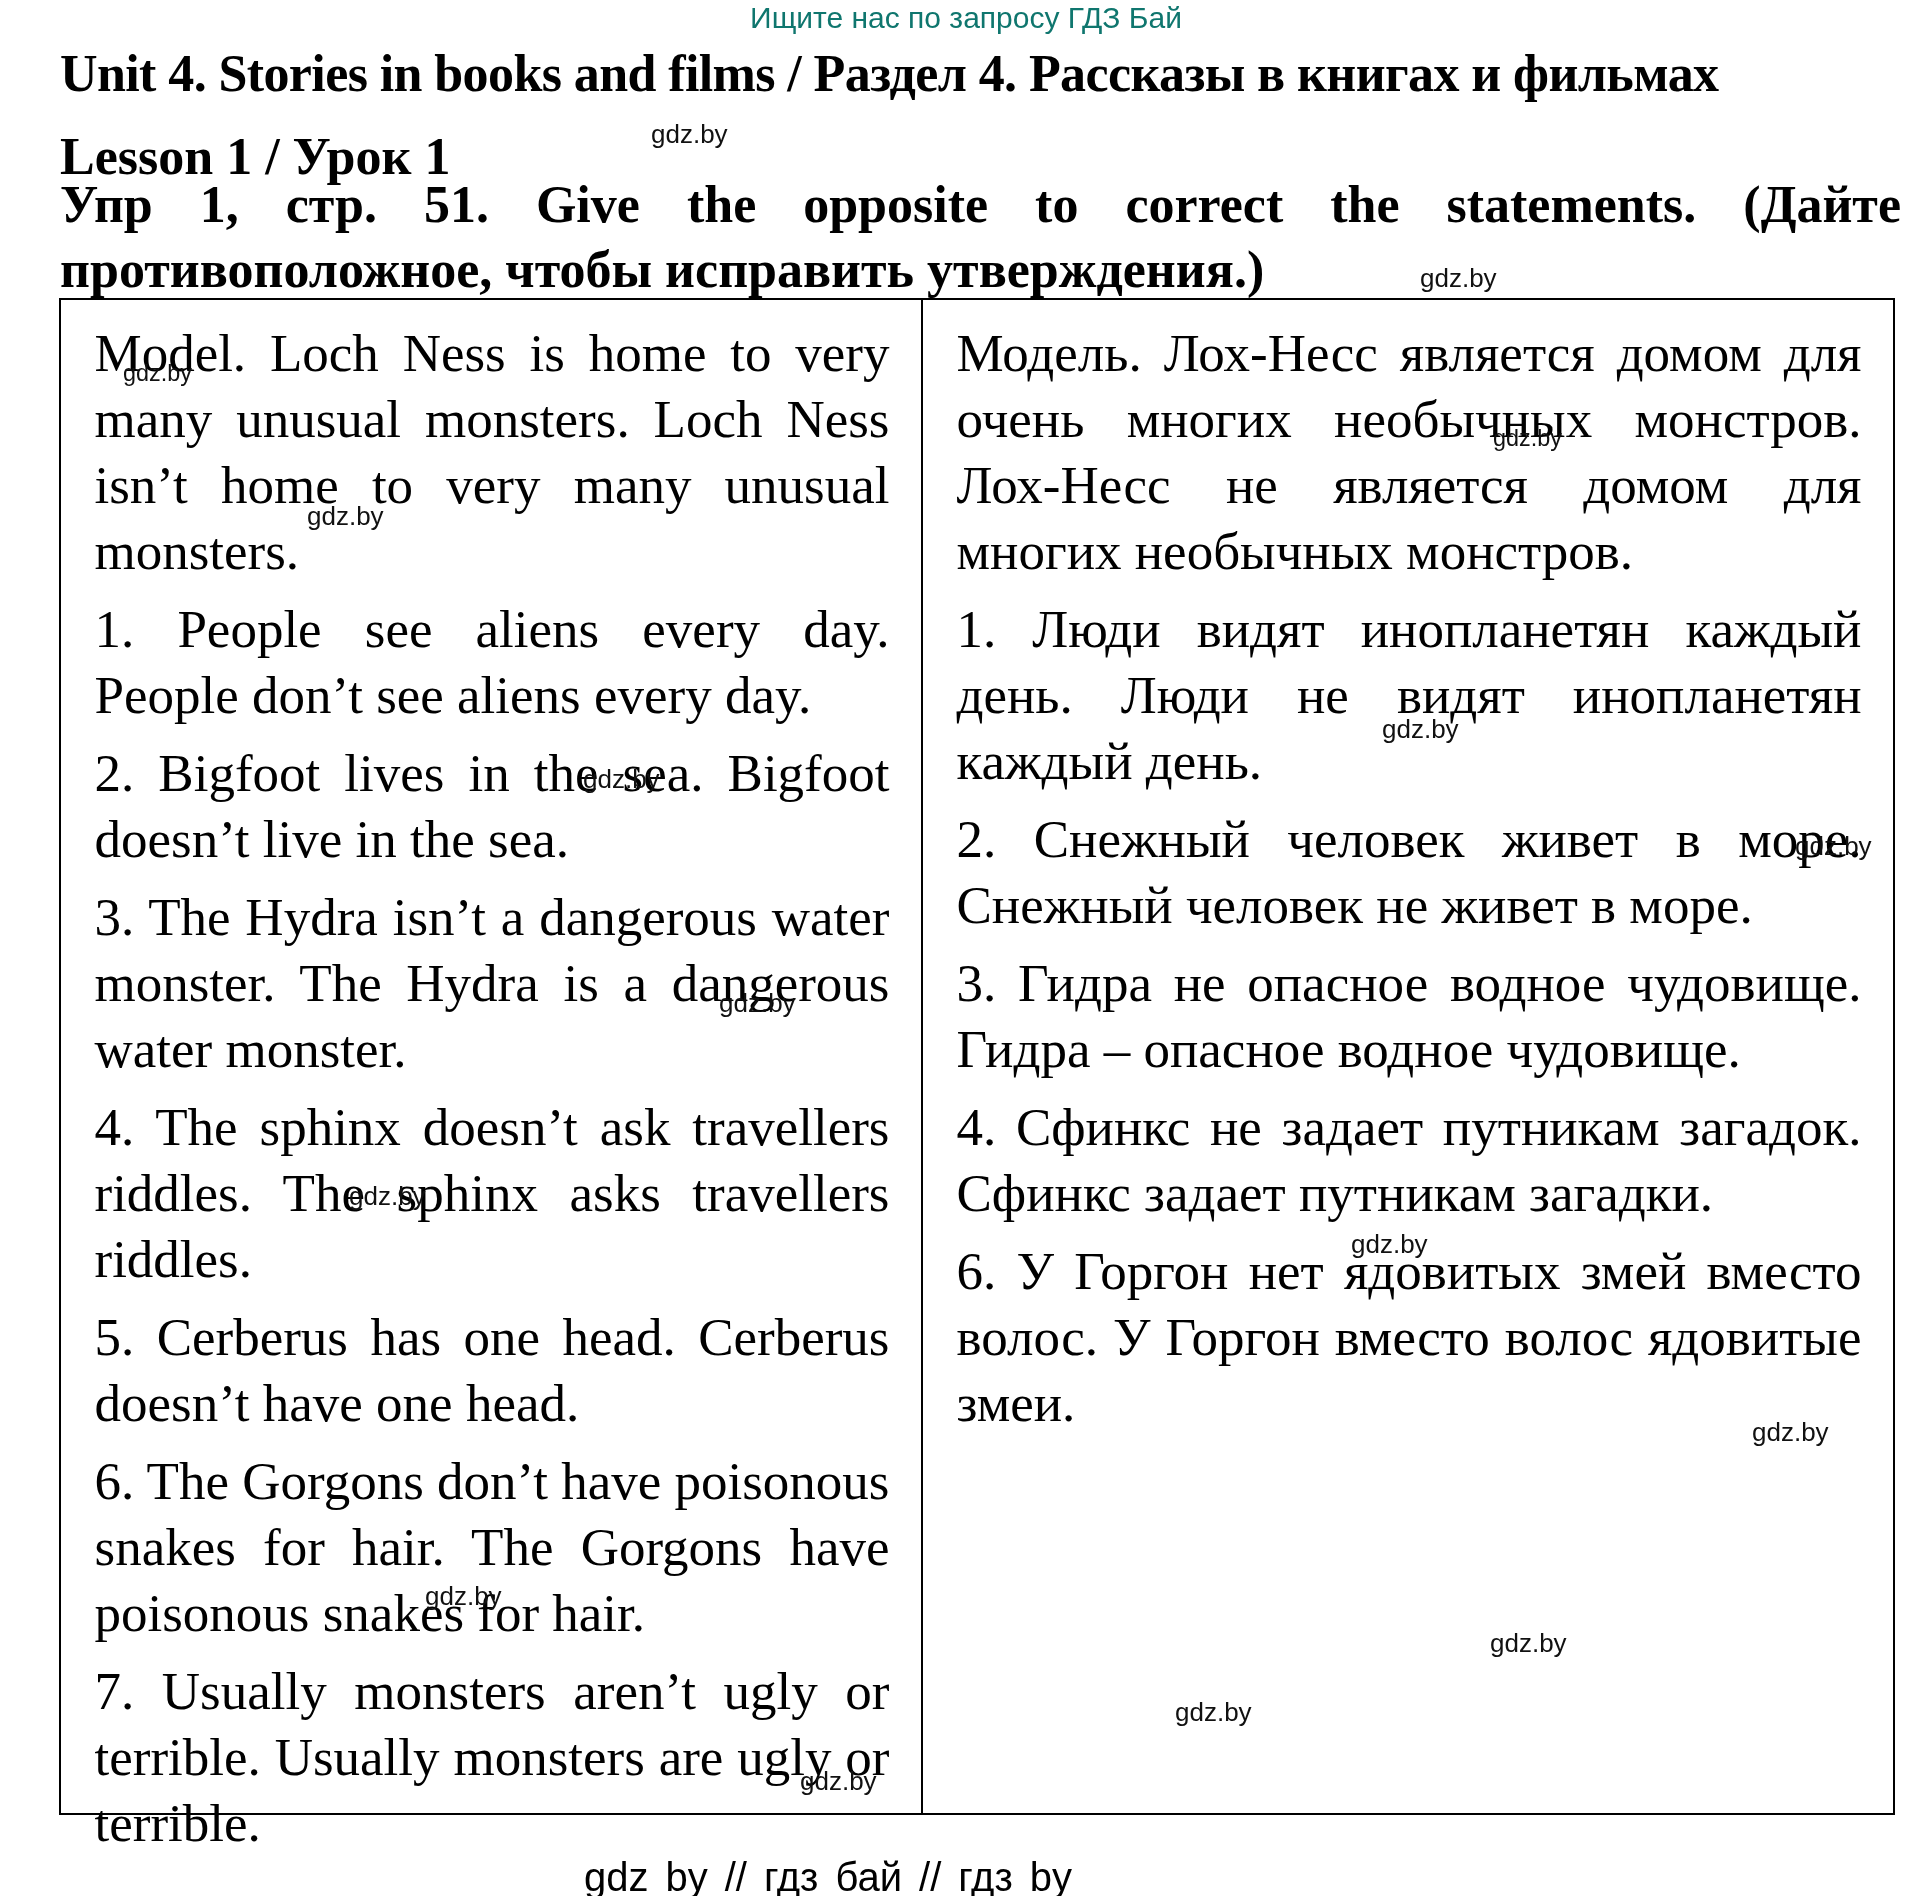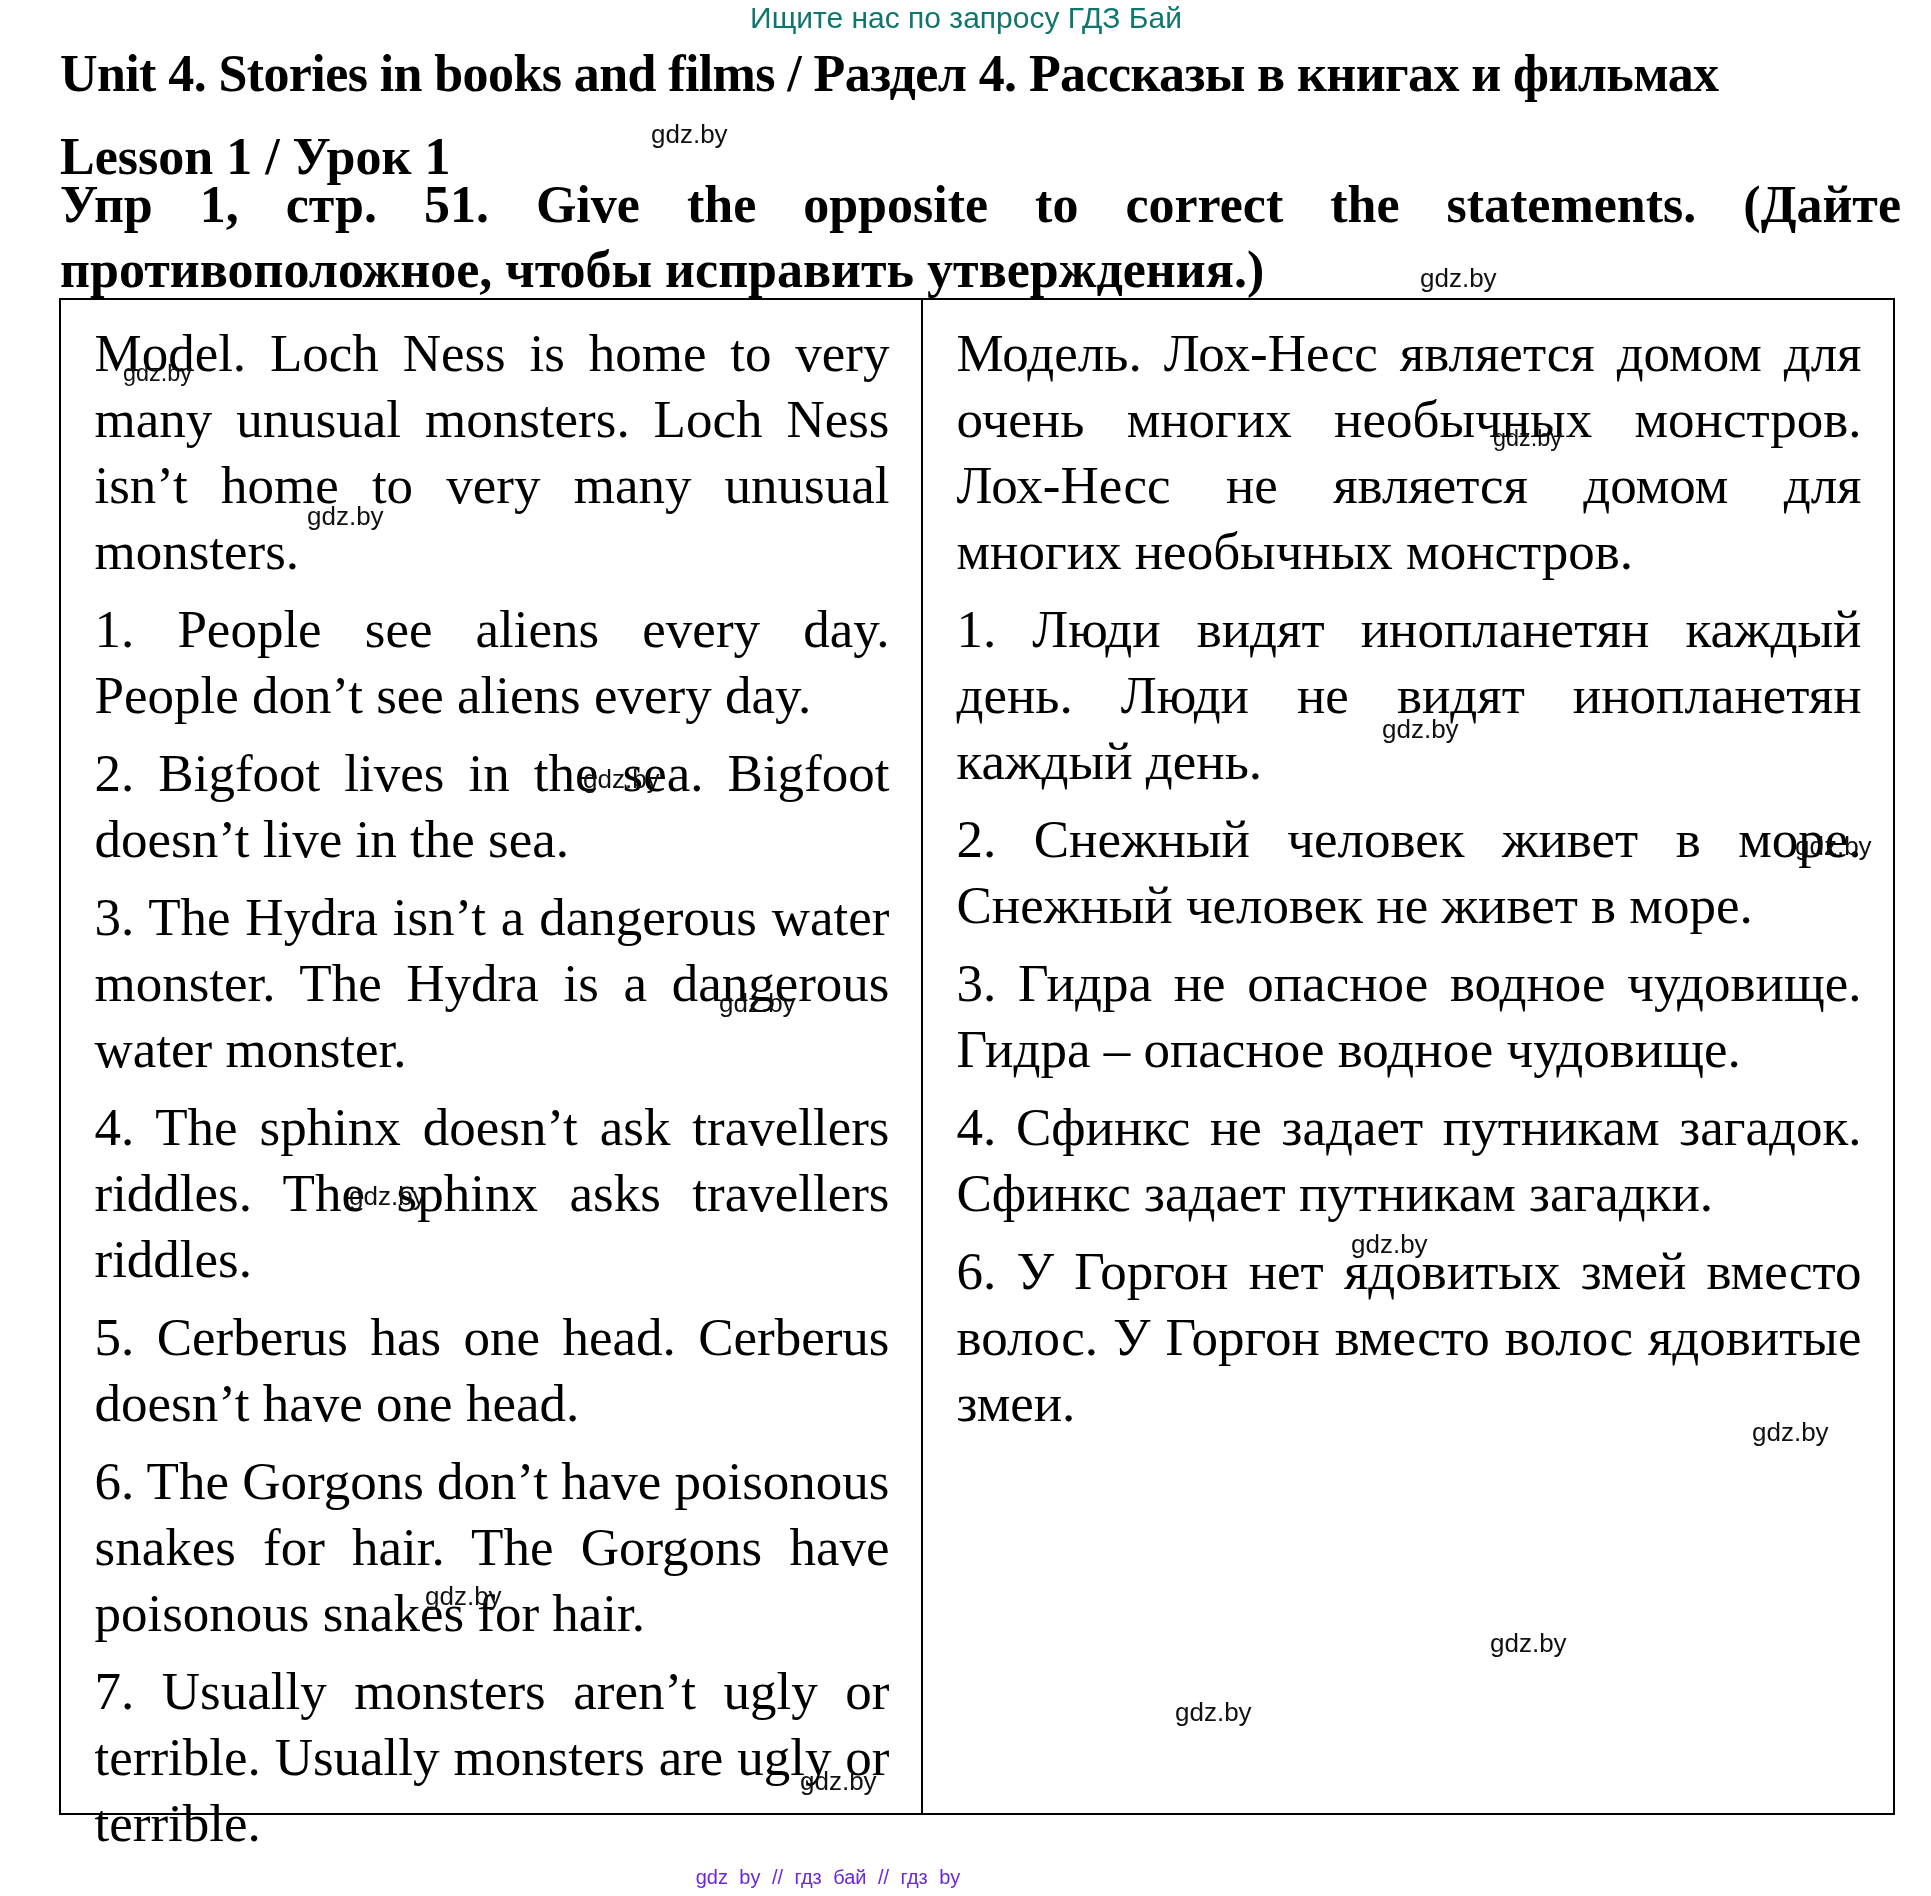--- a/index.html
+++ b/index.html
@@ -85,23 +85,23 @@
       margin: 12px;
       position: relative;
     }
     .footer {
       position: absolute;
       left: 0;
       top: 1858px;
       width: 1656px;
       text-align: center;
       font-family: "Liberation Sans", sans-serif;
-      font-size: 20px;
+      font-size: 40px;
       line-height: 39px;
-      color: #6d28d9;
+      color: #000000;
       word-spacing: 5.9px;
     }
   </style>
 </head>
 <body>
 
 <div class="top-banner">Ищите нас по запросу ГДЗ Бай</div>
 
 <div class="heading h-unit">Unit 4. Stories in books and films / Раздел 4. Рассказы в книгах и фильмах</div>
 

